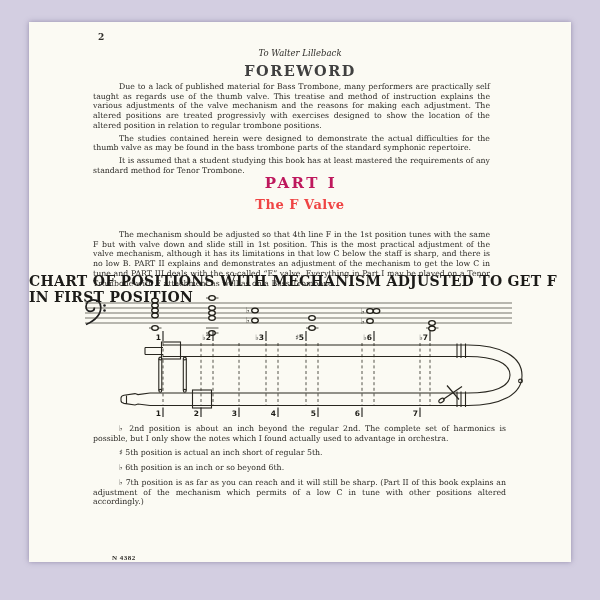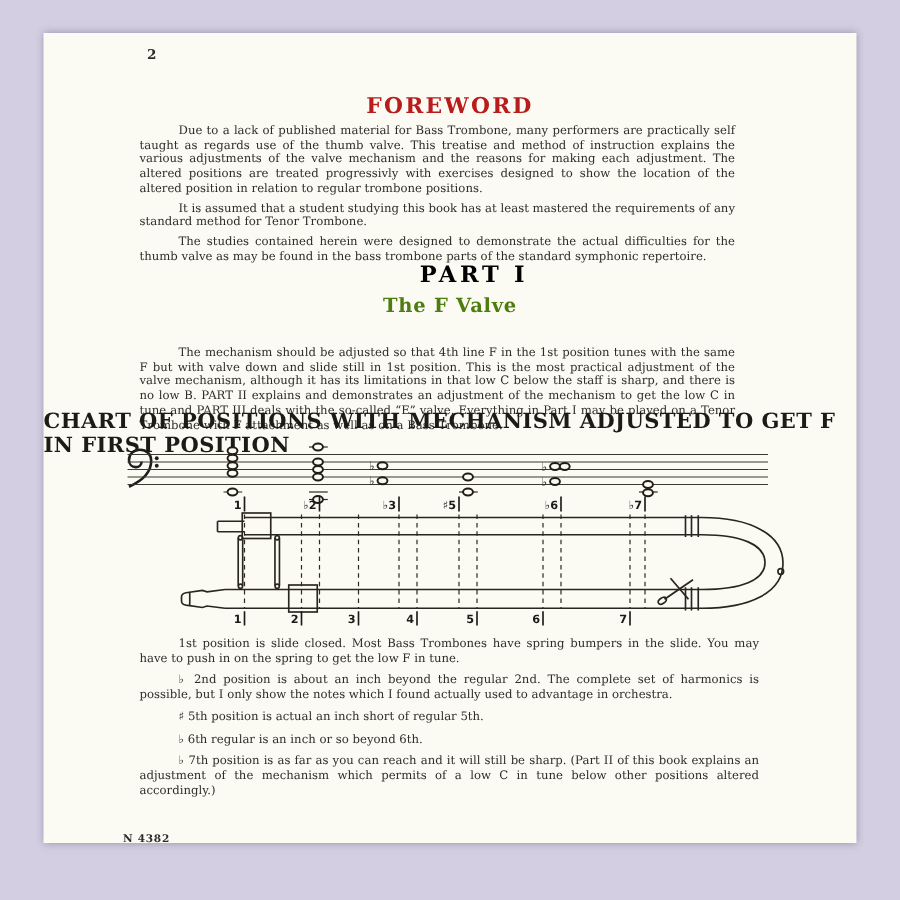--- a/index.html
+++ b/index.html
@@ -12,50 +12,51 @@
   }
   .page {
     position:absolute; left:29px; top:22px; width:542px; height:540px;
     background:#fbfaf3;
     box-shadow:0 0 5px rgba(86,76,120,.5);
     overflow:hidden;
   }
   .pageno { position:absolute; left:69px; top:10px; font-size:9px; font-weight:bold; }
   .dedication { position:absolute; top:26px; left:0; width:100%; text-align:center; font-style:italic; font-size:8.5px; }
   .foreword-title { position:absolute; top:40px; left:0; width:100%; margin:0; text-align:center;
-    font-size:14.5px; font-weight:bold; letter-spacing:1.5px; color:#b91c1c; }
+    font-size:14.5px; font-weight:bold; letter-spacing:1.5px; color:#404040; }
   .text-col { position:absolute; left:64px; width:413px; font-size:7.8px; line-height:9.7px; text-align:justify; }
   .text-col p { margin:0 16px 3px 0; text-indent:26px; }
   .fw-col { top:60px; }
-  .part1-title { position:absolute; top:152px; left:16px; width:100%; margin:0; text-align:center;
-    font-size:15px; font-weight:bold; letter-spacing:2.5px; color:#000000; }
+  .part1-title { position:absolute; top:152px; left:1px; width:100%; margin:0; text-align:center;
+    font-size:15px; font-weight:bold; letter-spacing:2.5px; color:#be185d; }
   .fvalve-title { position:absolute; top:175px; left:0; width:100%; margin:0; text-align:center;
-    font-size:13px; font-weight:bold; letter-spacing:.5px; color:#4d7c0f; }
+    font-size:13px; font-weight:bold; letter-spacing:.5px; color:#ef4444; }
   .p4-col { top:208px; }
   .chart-title { position:absolute; top:251px; left:0; width:100%; 
     font-size:14px; font-weight:bold; letter-spacing:.3px; color:#1c1b18; }
   #music-svg { position:absolute; left:31px; top:266px; width:480px; height:150px;
     font-family:"DejaVu Serif", serif; }
   .notes-col { top:402px; }
   .notes-col p { margin:0 0 5px 0; }
-  .plate { position:absolute; left:53px; top:532px; font-size:7px; font-weight:bold; letter-spacing:.5px; }
+  .plate { position:absolute; left:83px; top:532px; font-size:7px; font-weight:bold; letter-spacing:.5px;font-family:Liberation Serif, serif; }
 </style>
 </head>
 <body>
 
 <div class="page">
 
   <div class="pageno">2</div>
+  <div class="dedication">To Walter Lilleback</div>
 
   <h1 class="foreword-title">FOREWORD</h1>
 
   <div class="text-col fw-col">
     <p>Due to a lack of published material for Bass Trombone, many performers are practically self taught as regards use of the thumb valve. This treatise and method of instruction explains the various adjustments of the valve mechanism and the reasons for making each adjustment. The altered positions are treated progressivly with exercises designed to show the location of the altered position in relation to regular trombone positions.</p>
+    <p>The studies contained herein were designed to demonstrate the actual difficulties for the thumb valve as may be found in the bass trombone parts of the standard symphonic repertoire.</p>
     <p>It is assumed that a student studying this book has at least mastered the requirements of any standard method for Tenor Trombone.</p>
-    <p>The studies contained herein were designed to demonstrate the actual difficulties for the thumb valve as may be found in the bass trombone parts of the standard symphonic repertoire.</p>
   </div>
 
   <h2 class="part1-title">PART I</h2>
   <h3 class="fvalve-title">The F Valve</h3>
 
   <div class="text-col p4-col">
     <p>The mechanism should be adjusted so that 4th line F in the 1st position tunes with the same F but with valve down and slide still in 1st position. This is the most practical adjustment of the valve mechanism, although it has its limitations in that low C below the staff is sharp, and there is no low B. PART II explains and demonstrates an adjustment of the mechanism to get the low C in tune and PART III deals with the so-called “E” valve. Everything in Part I may be played on a Tenor Trombone with F attachment as well as on a Bass Trombone.</p>
   </div>
 
   <div class="chart-title">CHART OF POSITIONS WITH MECHANISM ADJUSTED TO GET F IN FIRST POSITION</div>
@@ -184,21 +185,20 @@
         <line x1="362" y1="343" x2="362" y2="406" stroke="#2b2920" stroke-width="0.8" stroke-dasharray="3,2.6"></line>
         <line x1="362" y1="407.5" x2="362" y2="417" stroke="#1c1b16" stroke-width="1.1"></line>
         <text x="360" y="415.5" text-anchor="end" font-size="7.5" font-weight="bold" fill="#1c1b16" font-family="DejaVu Sans, sans-serif">6</text>
         <line x1="420" y1="343" x2="420" y2="406" stroke="#2b2920" stroke-width="0.8" stroke-dasharray="3,2.6"></line>
         <line x1="420" y1="407.5" x2="420" y2="417" stroke="#1c1b16" stroke-width="1.1"></line>
         <text x="418" y="415.5" text-anchor="end" font-size="7.5" font-weight="bold" fill="#1c1b16" font-family="DejaVu Sans, sans-serif">7</text>
       </g>
     </svg>
 
   <div class="text-col notes-col">
-    <p>1st position is slide closed. Most Bass Trombones have spring bumpers in the slide. You may have to push in on the spring to get the low F in tune.</p>
     <p>♭ 2nd position is about an inch beyond the regular 2nd. The complete set of harmonics is possible, but I only show the notes which I found actually used to advantage in orchestra.</p>
     <p>♯ 5th position is actual an inch short of regular 5th.</p>
-    <p>♭ 6th regular is an inch or so beyond 6th.</p>
-    <p>♭ 7th position is as far as you can reach and it will still be sharp. (Part II of this book explains an adjustment of the mechanism which permits of a low C in tune below other positions altered accordingly.)</p>
+    <p>♭ 6th position is an inch or so beyond 6th.</p>
+    <p>♭ 7th position is as far as you can reach and it will still be sharp. (Part II of this book explains an adjustment of the mechanism which permits of a low C in tune with other positions altered accordingly.)</p>
   </div>
 
   <div class="plate">N 4382</div>
 </div>
 
 </body></html>

